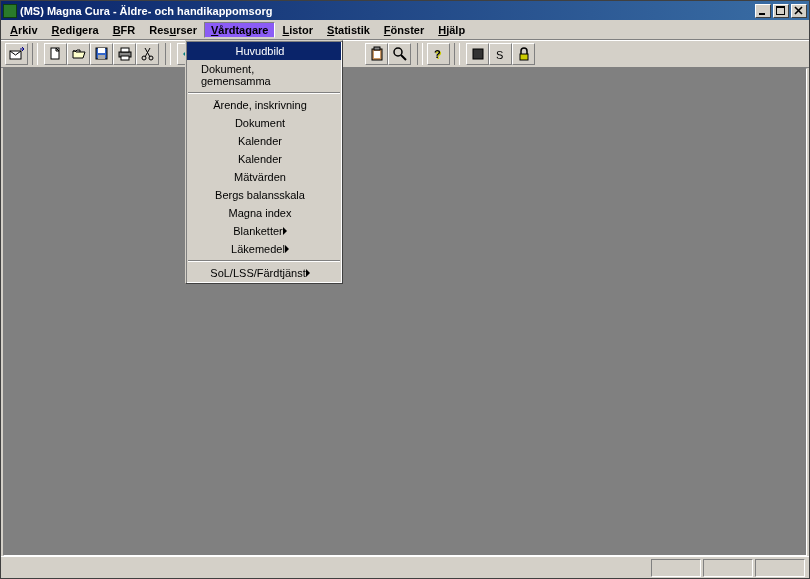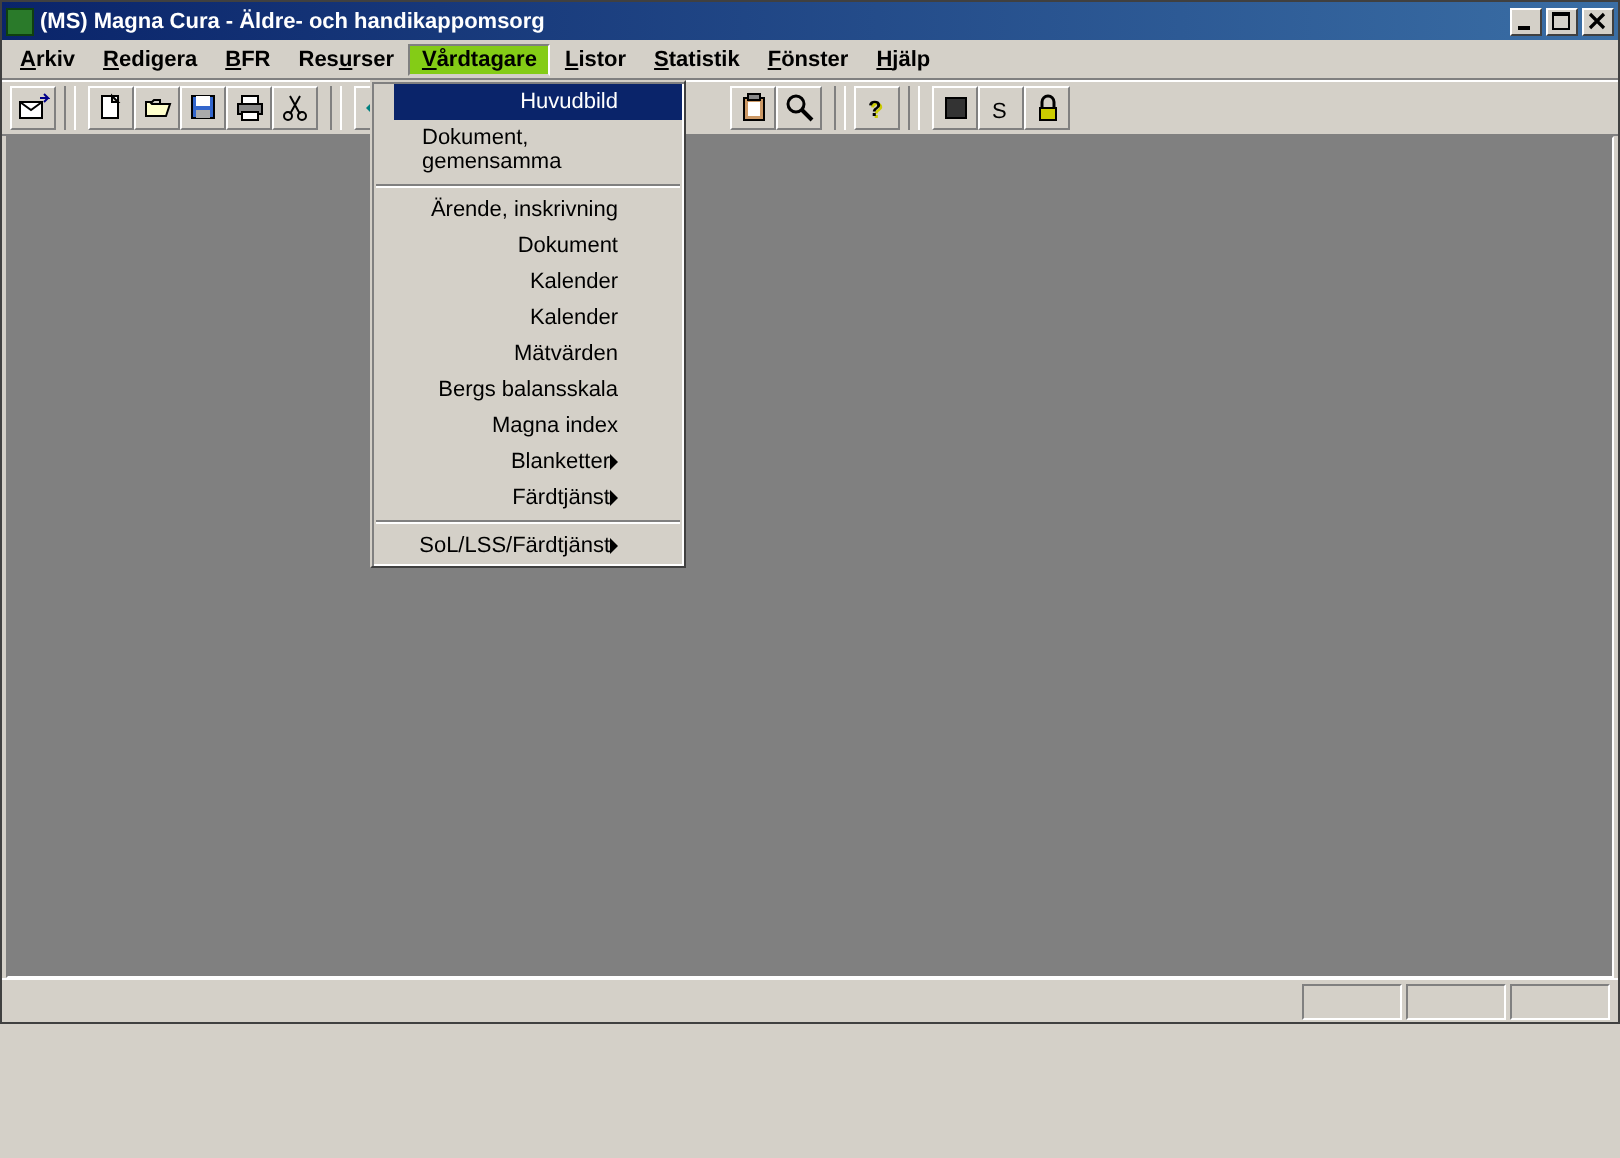--- a/index.html
+++ b/index.html
@@ -1,44 +1,44 @@
 <!DOCTYPE html>
 <html><head>
 <meta charset="utf-8">
 <style>
 * { box-sizing: border-box; margin: 0; padding: 0; font-family: Tahoma, Arial, sans-serif; font-size: 11px; }
 body { background: #d4d0c8; width: 810px; height: 579px; overflow: hidden; }
 
-.window { width: 810px; height: 512px; display: flex; flex-direction: column; border: 1px solid #404040; }
+.window { width: 810px; height: 579px; display: flex; flex-direction: column; border: 1px solid #404040; }
 
 .titlebar { height: 19px; background: linear-gradient(to right, #0a246a, #3a6ea5); color: #fff; display: flex; align-items: center; padding: 0 2px; }
 .titlebar-icon { width: 14px; height: 14px; background: #2a7a2a; border: 1px solid #0f3f0f; margin-right: 3px; }
 .titlebar-text { flex: 1; font-weight: bold; font-size: 11px; }
 .win-btns { display: flex; gap: 2px; }
 .win-btn { width: 16px; height: 14px; background: #d4d0c8; border: 1px solid; border-color: #fff #404040 #404040 #fff; display: flex; align-items: center; justify-content: center; cursor: default; }
 .win-btn svg { width: 10px; height: 9px; }
 
 .menubar { height: 20px; background: #d4d0c8; display: flex; align-items: center; padding: 0 2px; border-bottom: 1px solid #808080; }
 .menu-item { padding: 2px 7px; cursor: default; position: relative; font-weight: bold; }
-.menu-item.open { background: #84cc16; color: #000; border: 1px solid; border-color: #808080 #fff #d4d0c8 #808080; padding: 1px 6px; z-index: 11; }
+.menu-item.open { background: #8b5cf6; color: #000; border: 1px solid; border-color: #808080 #fff #d4d0c8 #808080; padding: 1px 6px; z-index: 11; }
 .menu-item .ul { text-decoration: underline; }
 
 .toolbar { height: 28px; background: #d4d0c8; display: flex; align-items: center; padding: 2px 4px; border-top: 1px solid #fff; border-bottom: 1px solid #808080; gap: 2px; }
 .tb-group { display: flex; gap: 0; padding: 0 2px; }
 .tb-sep { width: 6px; height: 22px; border-left: 1px solid #808080; border-right: 1px solid #fff; margin: 0 2px; }
 .tb-btn { width: 23px; height: 22px; border: 1px solid; border-color: #fff #808080 #808080 #fff; background: #d4d0c8; display: flex; align-items: center; justify-content: center; cursor: default; }
 .tb-btn svg { width: 16px; height: 16px; }
 
 .workspace { flex: 1; background: #808080; border: 1px solid; border-color: #808080 #fff #fff #808080; margin: 0 2px; position: relative; }
 
 .statusbar { height: 22px; background: #d4d0c8; display: flex; align-items: center; justify-content: flex-end; padding: 2px 4px; border-top: 1px solid #fff; gap: 2px; }
 .status-pane { width: 50px; height: 18px; border: 1px solid; border-color: #808080 #fff #fff #808080; }
 
 .dropdown { position: absolute; top: 40px; left: 185px; width: 158px; background: #d4d0c8; border: 1px solid; border-color: #d4d0c8 #404040 #404040 #d4d0c8; box-shadow: 1px 1px 0 #808080 inset, -1px -1px 0 #fff inset; z-index: 10; padding: 1px; }
-.dd-item { padding: 3px 32px 3px 14px; cursor: default; display: flex; justify-content: flex-end; align-items: center; margin-left: 10px; }
+.dd-item { padding: 3px 22px 3px 14px; cursor: default; display: flex; justify-content: center; align-items: center; }
 .dd-item.highlight { background: #0a246a; color: #fff; }
 .dd-sep { height: 1px; border-top: 1px solid #808080; border-bottom: 1px solid #fff; margin: 2px 1px; }
 .dd-arrow { width: 0; height: 0; border-top: 4px solid transparent; border-bottom: 4px solid transparent; border-left: 4px solid #000; }
 </style>
 </head>
 <body>
 
 <div class="window">
 
   <div class="titlebar">
@@ -225,21 +225,21 @@
       <span>Bergs balansskala</span>
     </div>
   <div class="dd-item">
       <span>Magna index</span>
     </div>
   <div class="dd-item">
       <span>Blanketter</span>
       <span class="dd-arrow"></span>
     </div>
   <div class="dd-item">
-      <span>Färdtjänst</span>
+      <span>Läkemedel</span>
       <span class="dd-arrow"></span>
     </div>
   <div class="dd-sep"></div>
   <div class="dd-item">
       <span>SoL/LSS/Färdtjänst</span>
       <span class="dd-arrow"></span>
     </div>
 </div>
 
 </body></html>

